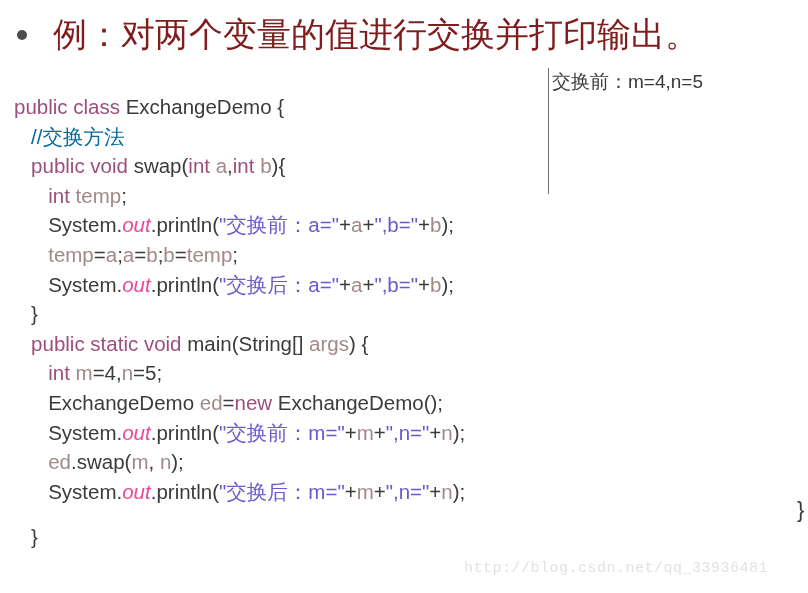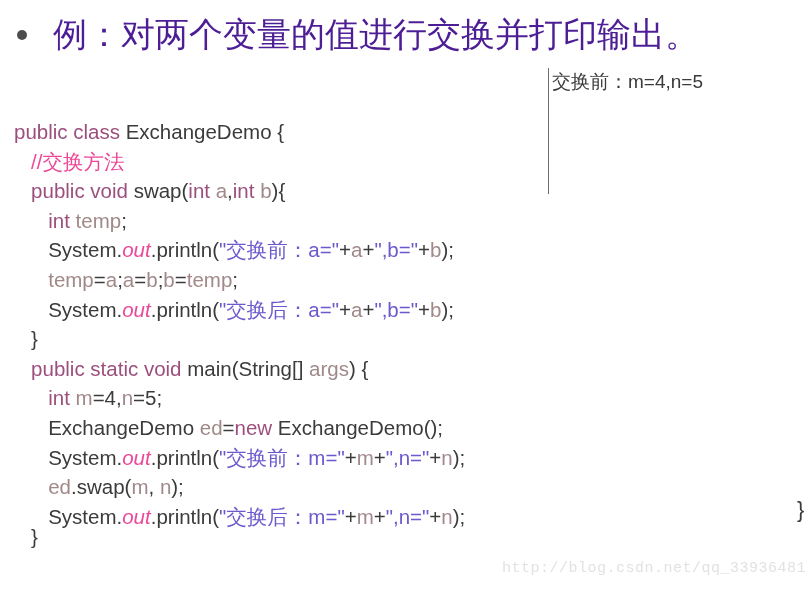--- a/index.html
+++ b/index.html
@@ -35,56 +35,55 @@
     height: 10px;
     border-radius: 50%;
     background: #4d4d4d;
     margin-left: 17px;
     margin-right: 26px;
     flex: none;
   }
   .title-text {
     font-size: 34px;
     line-height: 1.1;
-    color: #4c1d95;
+    color: #7f1d1d;
     letter-spacing: 0px;
   }
 
   
   .code-block {
     position: absolute;
     left: 14px;
     top: 92px;
     width: 502px;
     height: 430px;
     overflow: hidden;
     font-size: 20.5px;
     line-height: 29.6px;
     white-space: pre;
     color: #3b3b3b;
-    margin-top: 25px;
   }
   .code-line {
     white-space: pre;
     height: 29.6px;
   }
   .code-block-tail {
     position: absolute;
     left: 14px;
     top: 522px;
     width: 502px;
     font-size: 20.5px;
     line-height: 29.6px;
     white-space: pre;
     color: #3b3b3b;
   }
 
   
   .t-kw   { color: #9c4f7d; }
-  .t-cm   { color: #ec4899; }
+  .t-cm   { color: #0369a1; }
   .t-str  { color: #6a5acd; }
   .t-var  { color: #a1898a; }
   .t-pln  { color: #3b3b3b; }
   .t-fld  { color: #ec4899; font-style: italic; }
 
   
   .output-panel {
     position: absolute;
     left: 548px;
     top: 66px;
@@ -118,21 +117,21 @@
     line-height: 26px;
     color: #3b3b3b;
     overflow: hidden;
     width: 11px;
     white-space: pre;
   }
 
   
   .watermark {
     position: absolute;
-    left: 502px;
+    left: 464px;
     top: 560px;
     font-family: "Liberation Mono", "DejaVu Sans Mono", monospace;
     font-size: 15px;
     letter-spacing: 0.5px;
     color: #e2e2e2;
     white-space: nowrap;
   }
 </style>
 </head>
 <body>

